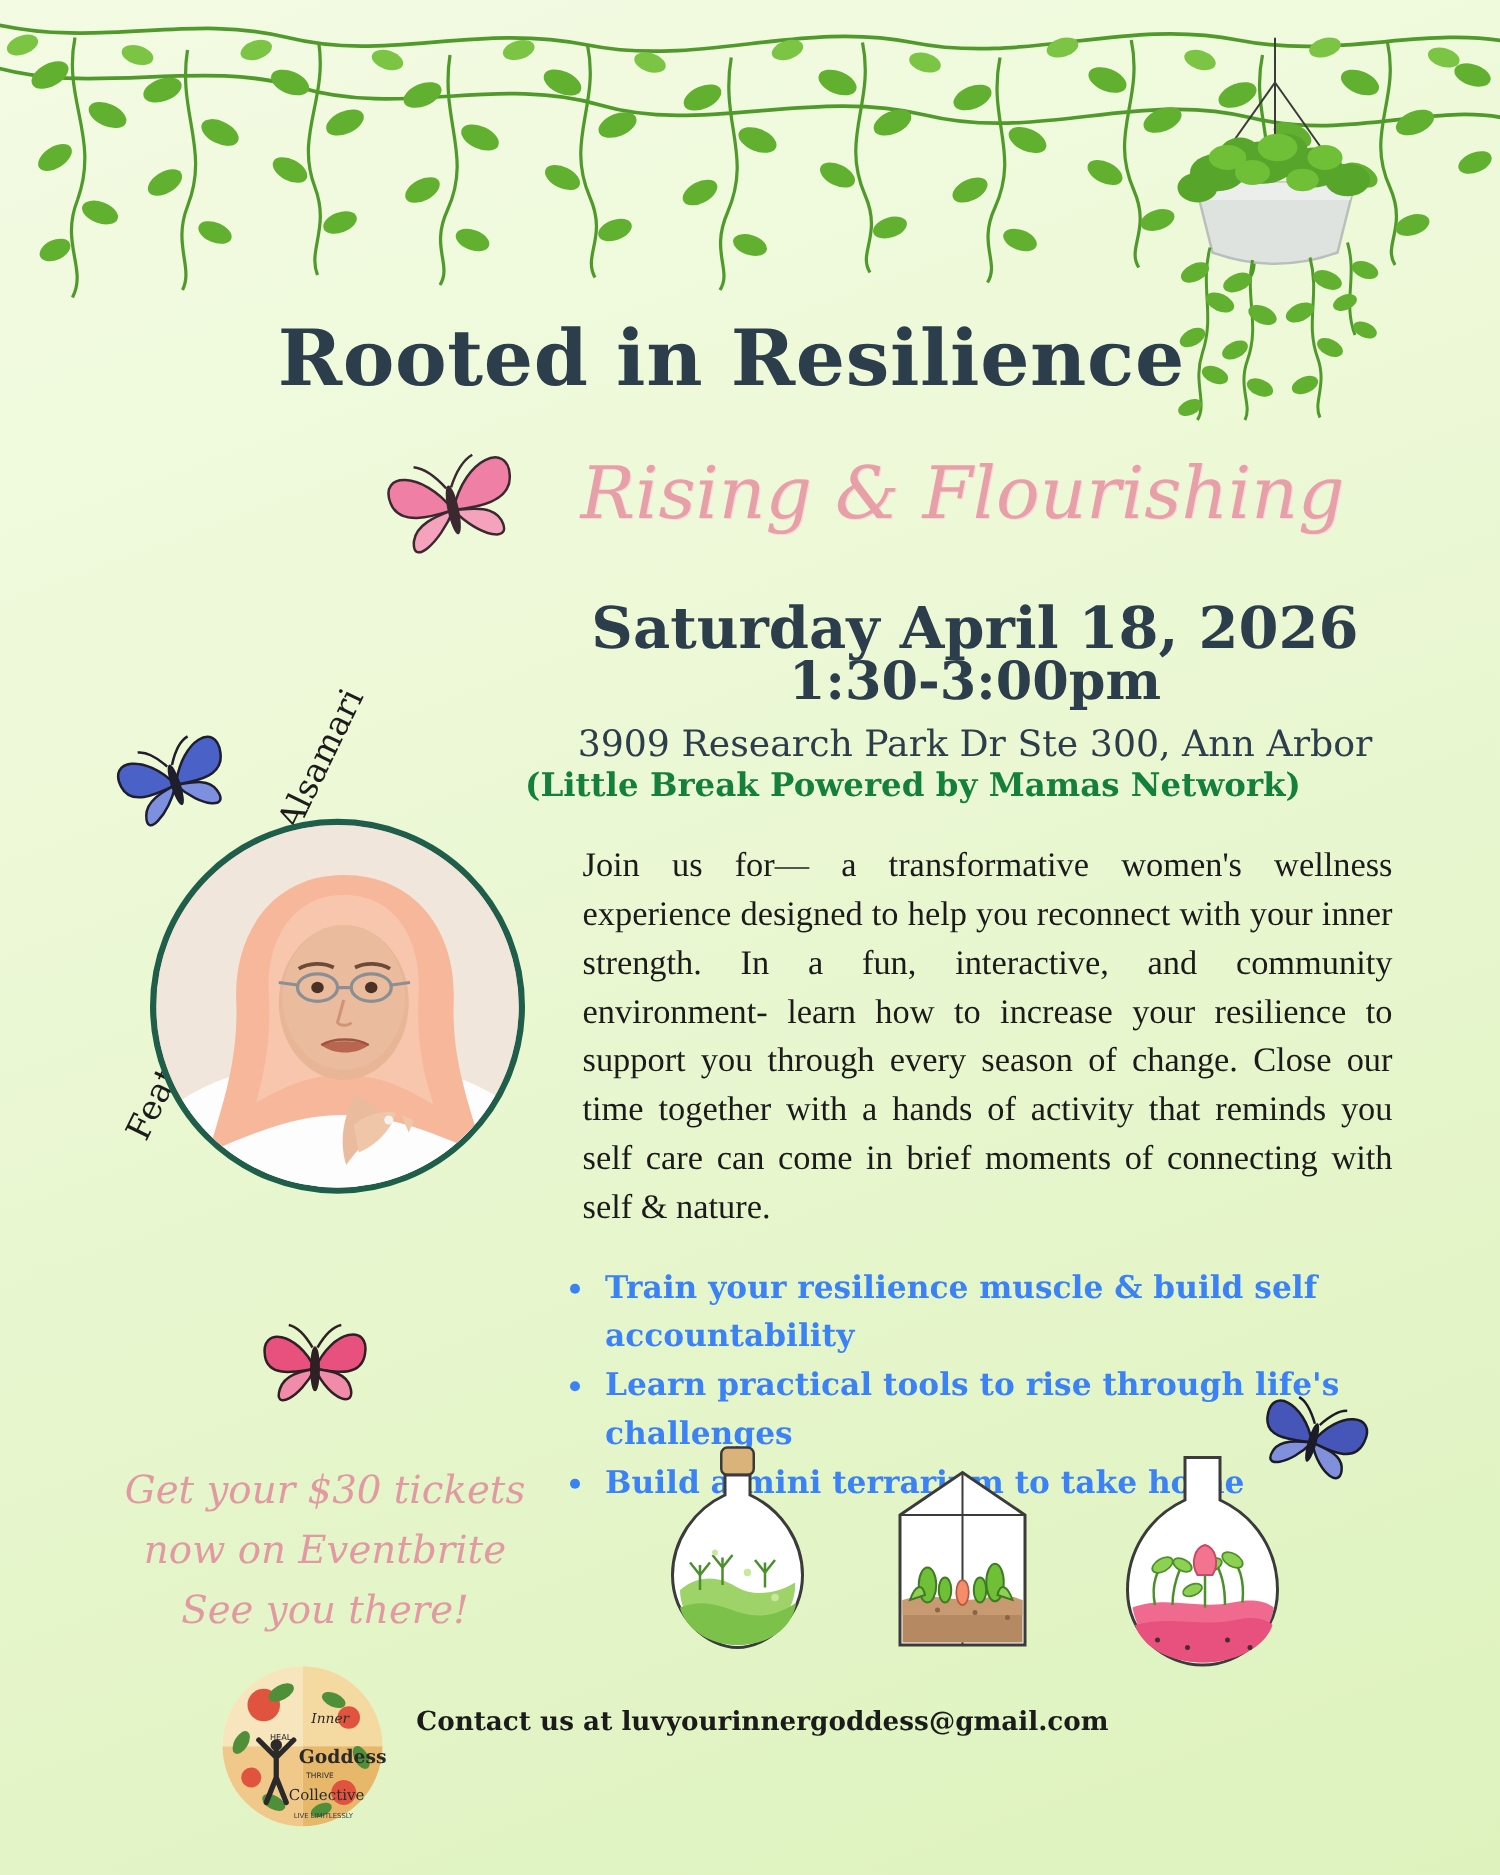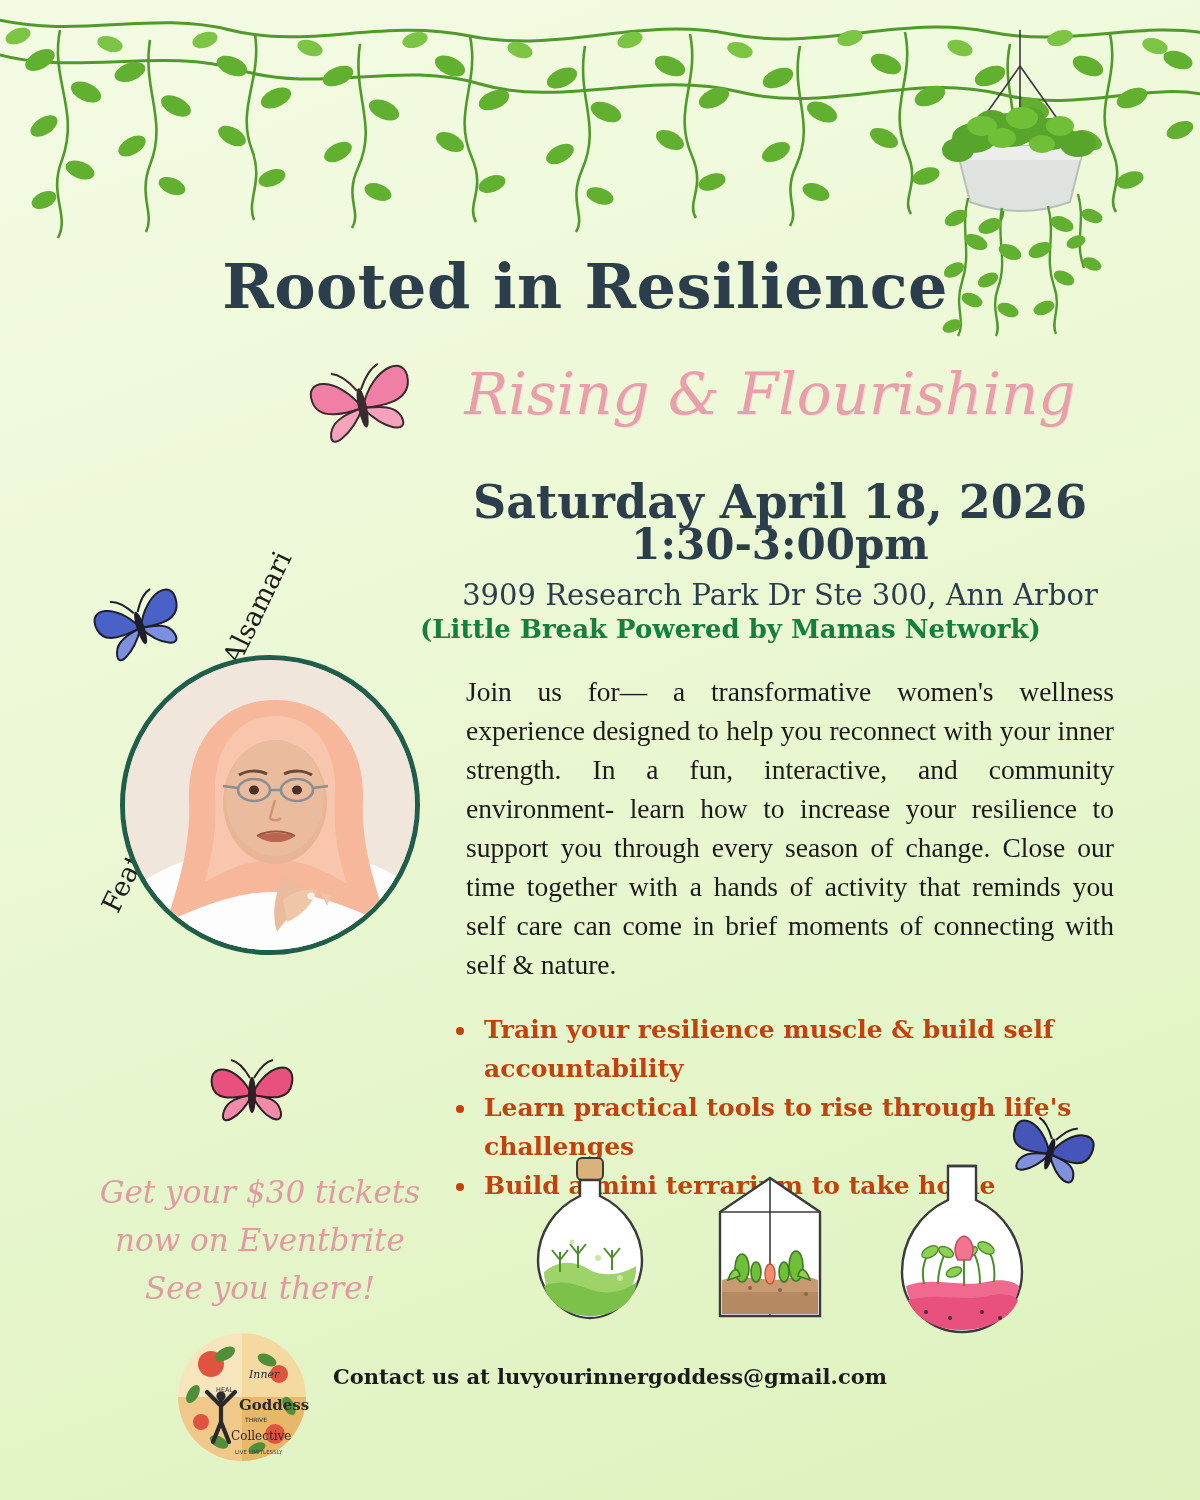--- a/index.html
+++ b/index.html
@@ -129,21 +129,21 @@
   .bullets {
     position: absolute;
     top: 1010px; left: 448px;
     width: 690px;
     margin: 0;
     padding-left: 30px;
     font-family: "DejaVu Serif", serif;
     font-weight: bold;
     font-size: 25px;
     line-height: 1.56;
-    color: #c2410c;
+    color: #3b82f6;
   }
   .bullets li { padding-left: 6px; }
 
   
   .tickets {
     position: absolute;
     top: 1168px; left: 95px;
     width: 330px;
     text-align: center;
     font-family: "DejaVu Serif", serif;

